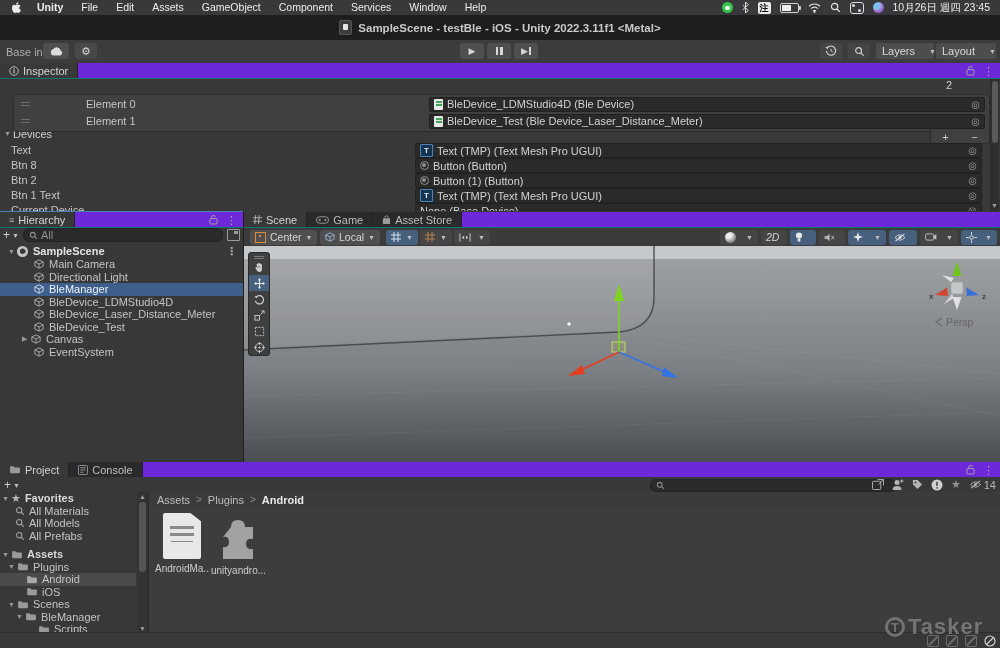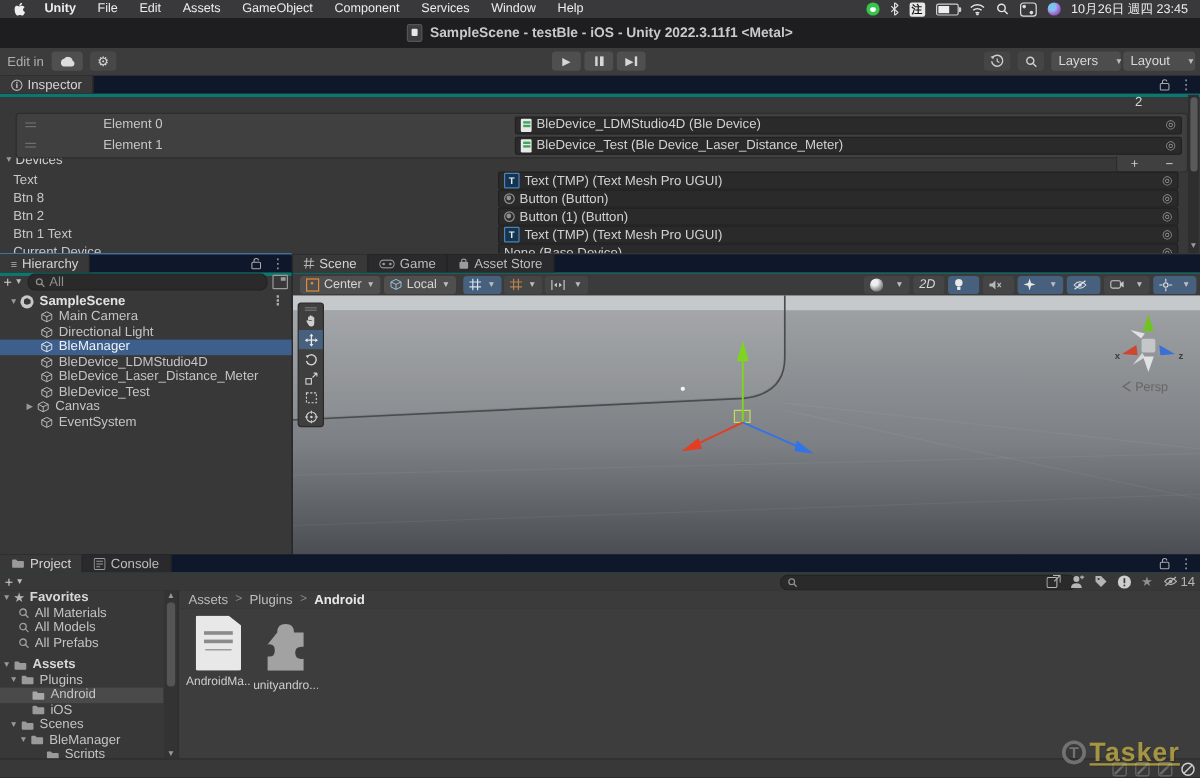--- a/index.html
+++ b/index.html
@@ -52,21 +52,21 @@
   .step-wrap i{width:2px;height:8px;background:#d6d6d6;display:inline-block;}
   #undo-history{left:820px;width:22px;background:#454545;}
   #tb-search{left:848px;width:22px;background:#454545;}
   .tb-drop{position:absolute;top:3px;height:16px;background:#4d4d4d;border-radius:3px;color:#d9d9d9;
     display:flex;align-items:center;padding:0 6px;gap:14px;}
   #layers-drop{left:876px;width:46px;}
   #layout-drop{left:936px;width:48px;}
   .caret{font-size:7px;color:#bdbdbd;margin-left:auto;}
 
   
-  .tabbar{position:absolute;left:0;right:0;top:0;height:15px;background:#0f172a;border-bottom:3px solid #0f766e;display:flex;}
+  .tabbar{position:absolute;left:0;right:0;top:0;height:15px;background:#6d28d9;border-bottom:1px solid #0f766e;display:flex;}
   .tab{display:flex;align-items:center;gap:4px;padding:0 9px;color:#bdbdbd;background:#2a2a2c;border-right:1px solid #232323;}
   .tab.active{background:#383838;color:#d4d4d4;}
   .panel-ops{margin-left:auto;display:flex;align-items:center;gap:8px;padding-right:6px;color:#aaa;}
   .kebab{font-size:11px;color:#aaa;line-height:10px;}
   .fold{font-size:7px;color:#999;width:9px;display:inline-block;}
   .picker{color:#9b9b9b;font-size:10px;}
 
   
   #inspector{position:absolute;top:63px;left:0;right:0;height:148px;background:#383838;overflow:hidden;}
   #insp-devices-row{position:absolute;top:16px;left:4px;right:14px;height:13px;display:flex;align-items:center;color:#cfcfcf;margin-top:48px;}
@@ -154,21 +154,21 @@
   .file-label{margin-top:4px;font-size:10px;color:#cdcdcd;white-space:nowrap;overflow:hidden;}
   #proj-status{position:absolute;left:0;right:0;bottom:0;height:15px;background:#383838;border-top:1px solid #2e2e2e;}
   #status-icons{position:absolute;right:4px;top:2px;display:flex;align-items:center;gap:7px;}
   .mute-ic{width:10px;height:10px;border:1px solid #7d7d7d;border-radius:2px;position:relative;opacity:.75;}
   .mute-ic::after{content:"";position:absolute;left:-1px;top:4px;width:12px;height:1.5px;background:#7d7d7d;transform:rotate(-45deg);}
 
   
   #watermark{position:absolute;left:885px;top:614px;display:flex;align-items:center;gap:3px;z-index:40;opacity:.55;}
   #wm-logo{width:20px;height:20px;border-radius:50%;border:3px solid #9f9f9f;color:#9f9f9f;font-weight:bold;
     display:flex;align-items:center;justify-content:center;font-size:13px;background:rgba(40,40,40,.3);box-sizing:border-box;}
-  #wm-text{font-size:22px;font-weight:bold;color:#fde047;letter-spacing:1px;text-shadow:1px 1px 0 #2d2d2d;text-decoration:underline;}
+  #wm-text{font-size:22px;font-weight:bold;color:#a3a3a3;letter-spacing:1px;text-shadow:1px 1px 0 #2d2d2d;}
 </style>
 </head>
 <body>
 
 <div id="screen">
 
   <div id="menubar">
     <span class="apple">
       <svg width="10" height="12" viewBox="0 0 10 12">
           <path d="M7.2 6.3c0-1.5 1.2-2.2 1.3-2.3-.7-1-1.8-1.2-2.2-1.2-.9-.1-1.8.6-2.3.6-.5 0-1.2-.6-2-.6C1 2.9 0 3.8 0 6c0 1.3.5 2.7 1.1 3.6.5.8 1 1.4 1.7 1.4.7 0 1-.4 1.8-.4.8 0 1.1.4 1.8.4.8 0 1.3-.7 1.7-1.4.6-.8.8-1.6.8-1.6s-1.7-.7-1.7-1.7zM5.8 2c.4-.5.6-1.1.6-1.8C5.8.3 5.1.6 4.7 1.1c-.4.4-.7 1.1-.6 1.7.7.1 1.3-.3 1.7-.8z" fill="#ededed"></path>
@@ -209,21 +209,21 @@
       <span id="mb-date">10月26日 週四 23:45</span>
     </span>
   </div>
 
   <div id="titlebar">
     <span class="proxy-icon"></span>
     <span>SampleScene - testBle - iOS - Unity 2022.3.11f1 &lt;Metal&gt;</span>
   </div>
 
   <div id="apptoolbar">
-    <span class="tb-btn" id="signin">Edit in</span>
+    <span class="tb-btn" id="signin">Base in</span>
     <span class="tb-btn" id="cloud-btn">
       <svg width="14" height="9" viewBox="0 0 14 9">
           <path d="M4 8.5 A3.4 3.4 0 0 1 4.4 2 A4 4 0 0 1 11.6 3.6 A2.6 2.6 0 0 1 11 8.5 Z" fill="#dcdcdc"></path>
         </svg>
     </span>
     <span class="tb-btn" id="gear-btn">
         <span style="font-size:11px;">⚙</span>
       </span>
     <span class="tb-btn play-btn" id="play">
         <span style="font-size:9px;">▶</span>

